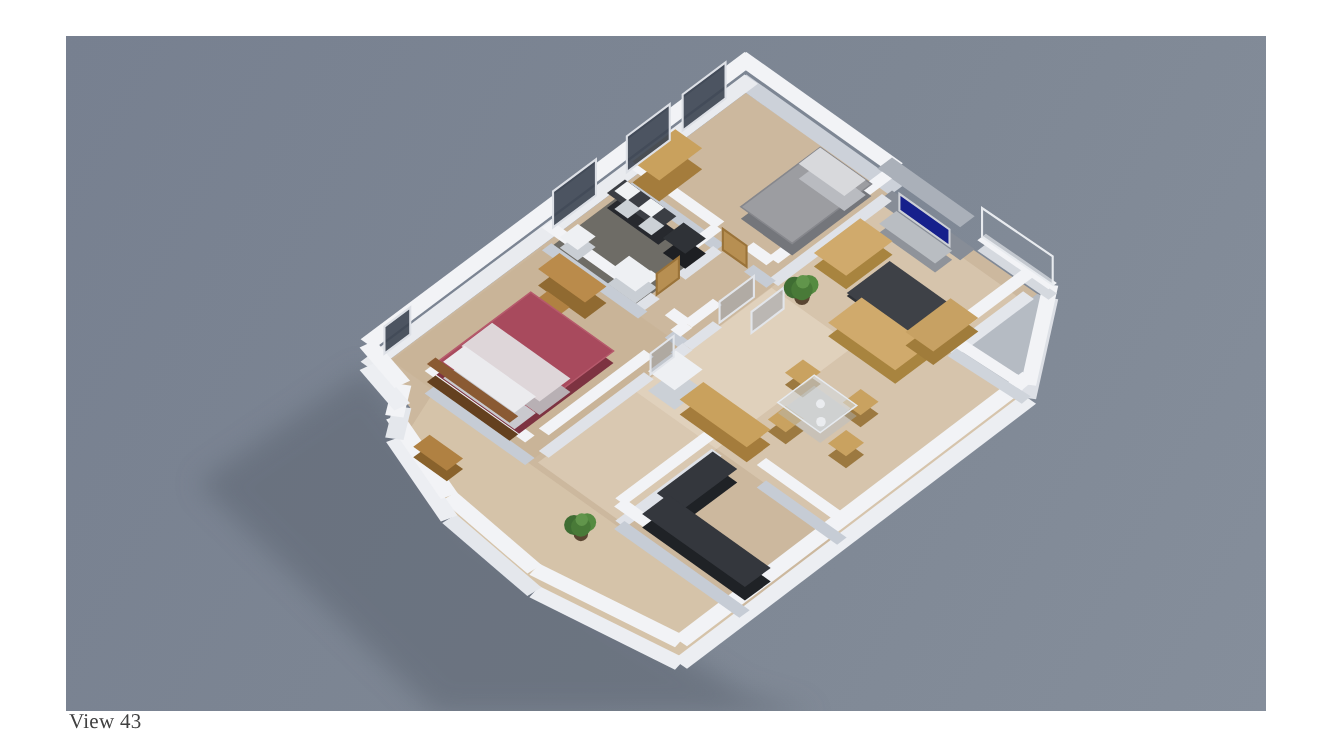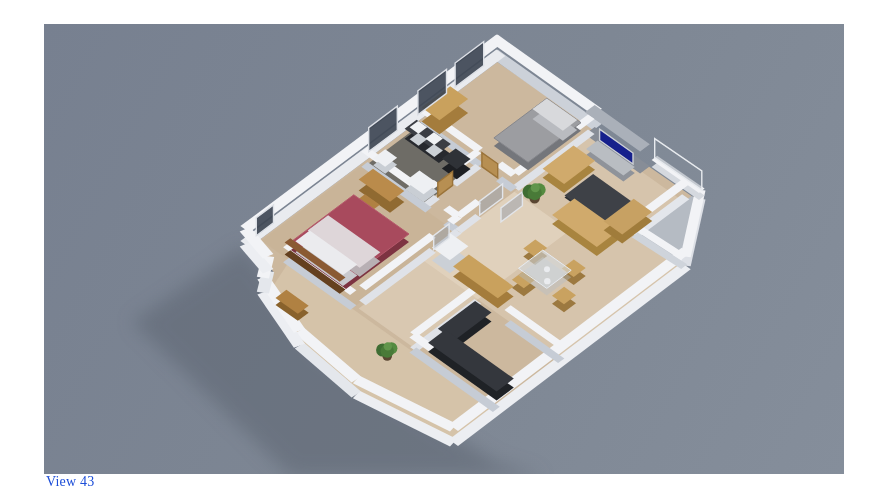--- a/index.html
+++ b/index.html
@@ -9,21 +9,21 @@
     font-family:"Liberation Serif", serif;
   }
   #render-canvas{
     position:absolute;left:44px;top:24px;width:800px;height:450px;
     background:linear-gradient(118deg,#778090 0%,#7e8794 55%,#858e9b 100%);
     overflow:hidden;
   }
   #render-canvas svg{display:block;width:800px;height:450px;}
   #view-caption{
     position:absolute;left:46px;top:474px;
-    font-size:14px;color:#1d4ed8;letter-spacing:0.2px;
+    font-size:14px;color:#404040;letter-spacing:0.2px;
   }
 </style>
 </head>
 <body>
 
 <div id="render-canvas">
   <svg viewBox="0 0 800 450" aria-label="3D floor plan rendering">
     <defs>
       <filter id="soft" x="-30%" y="-30%" width="160%" height="160%">
         <feGaussianBlur stdDeviation="9"></feGaussianBlur>

